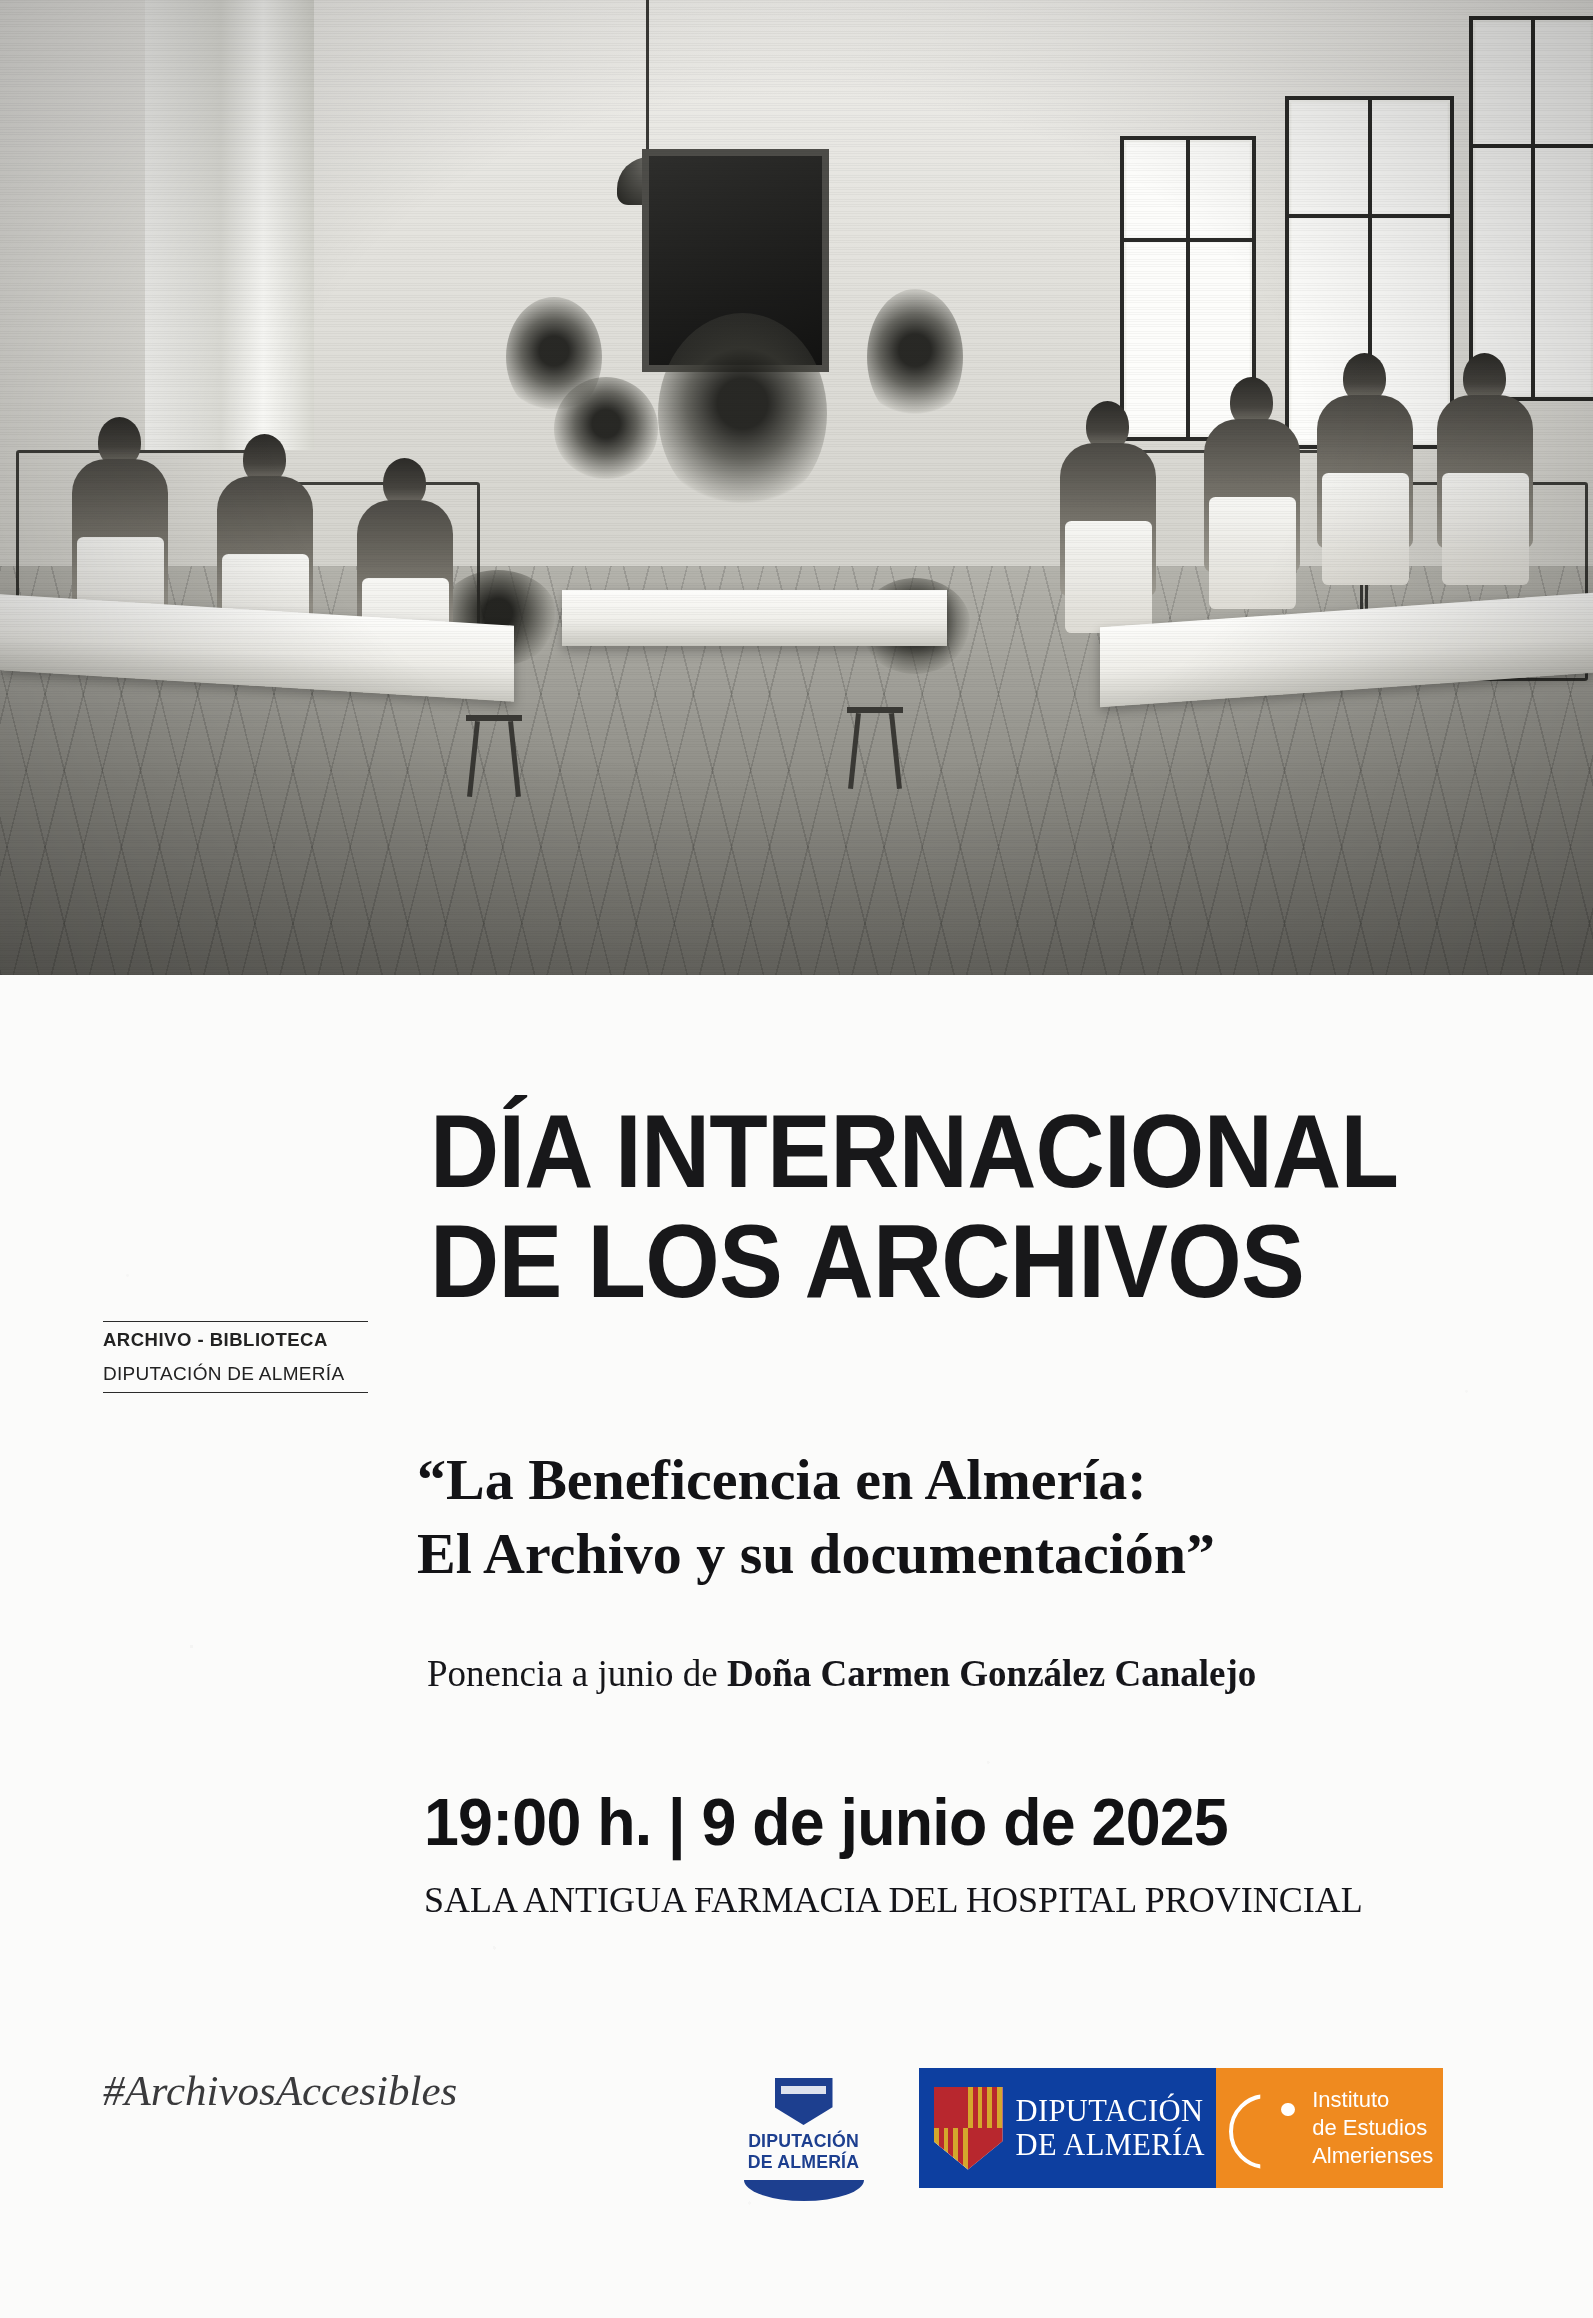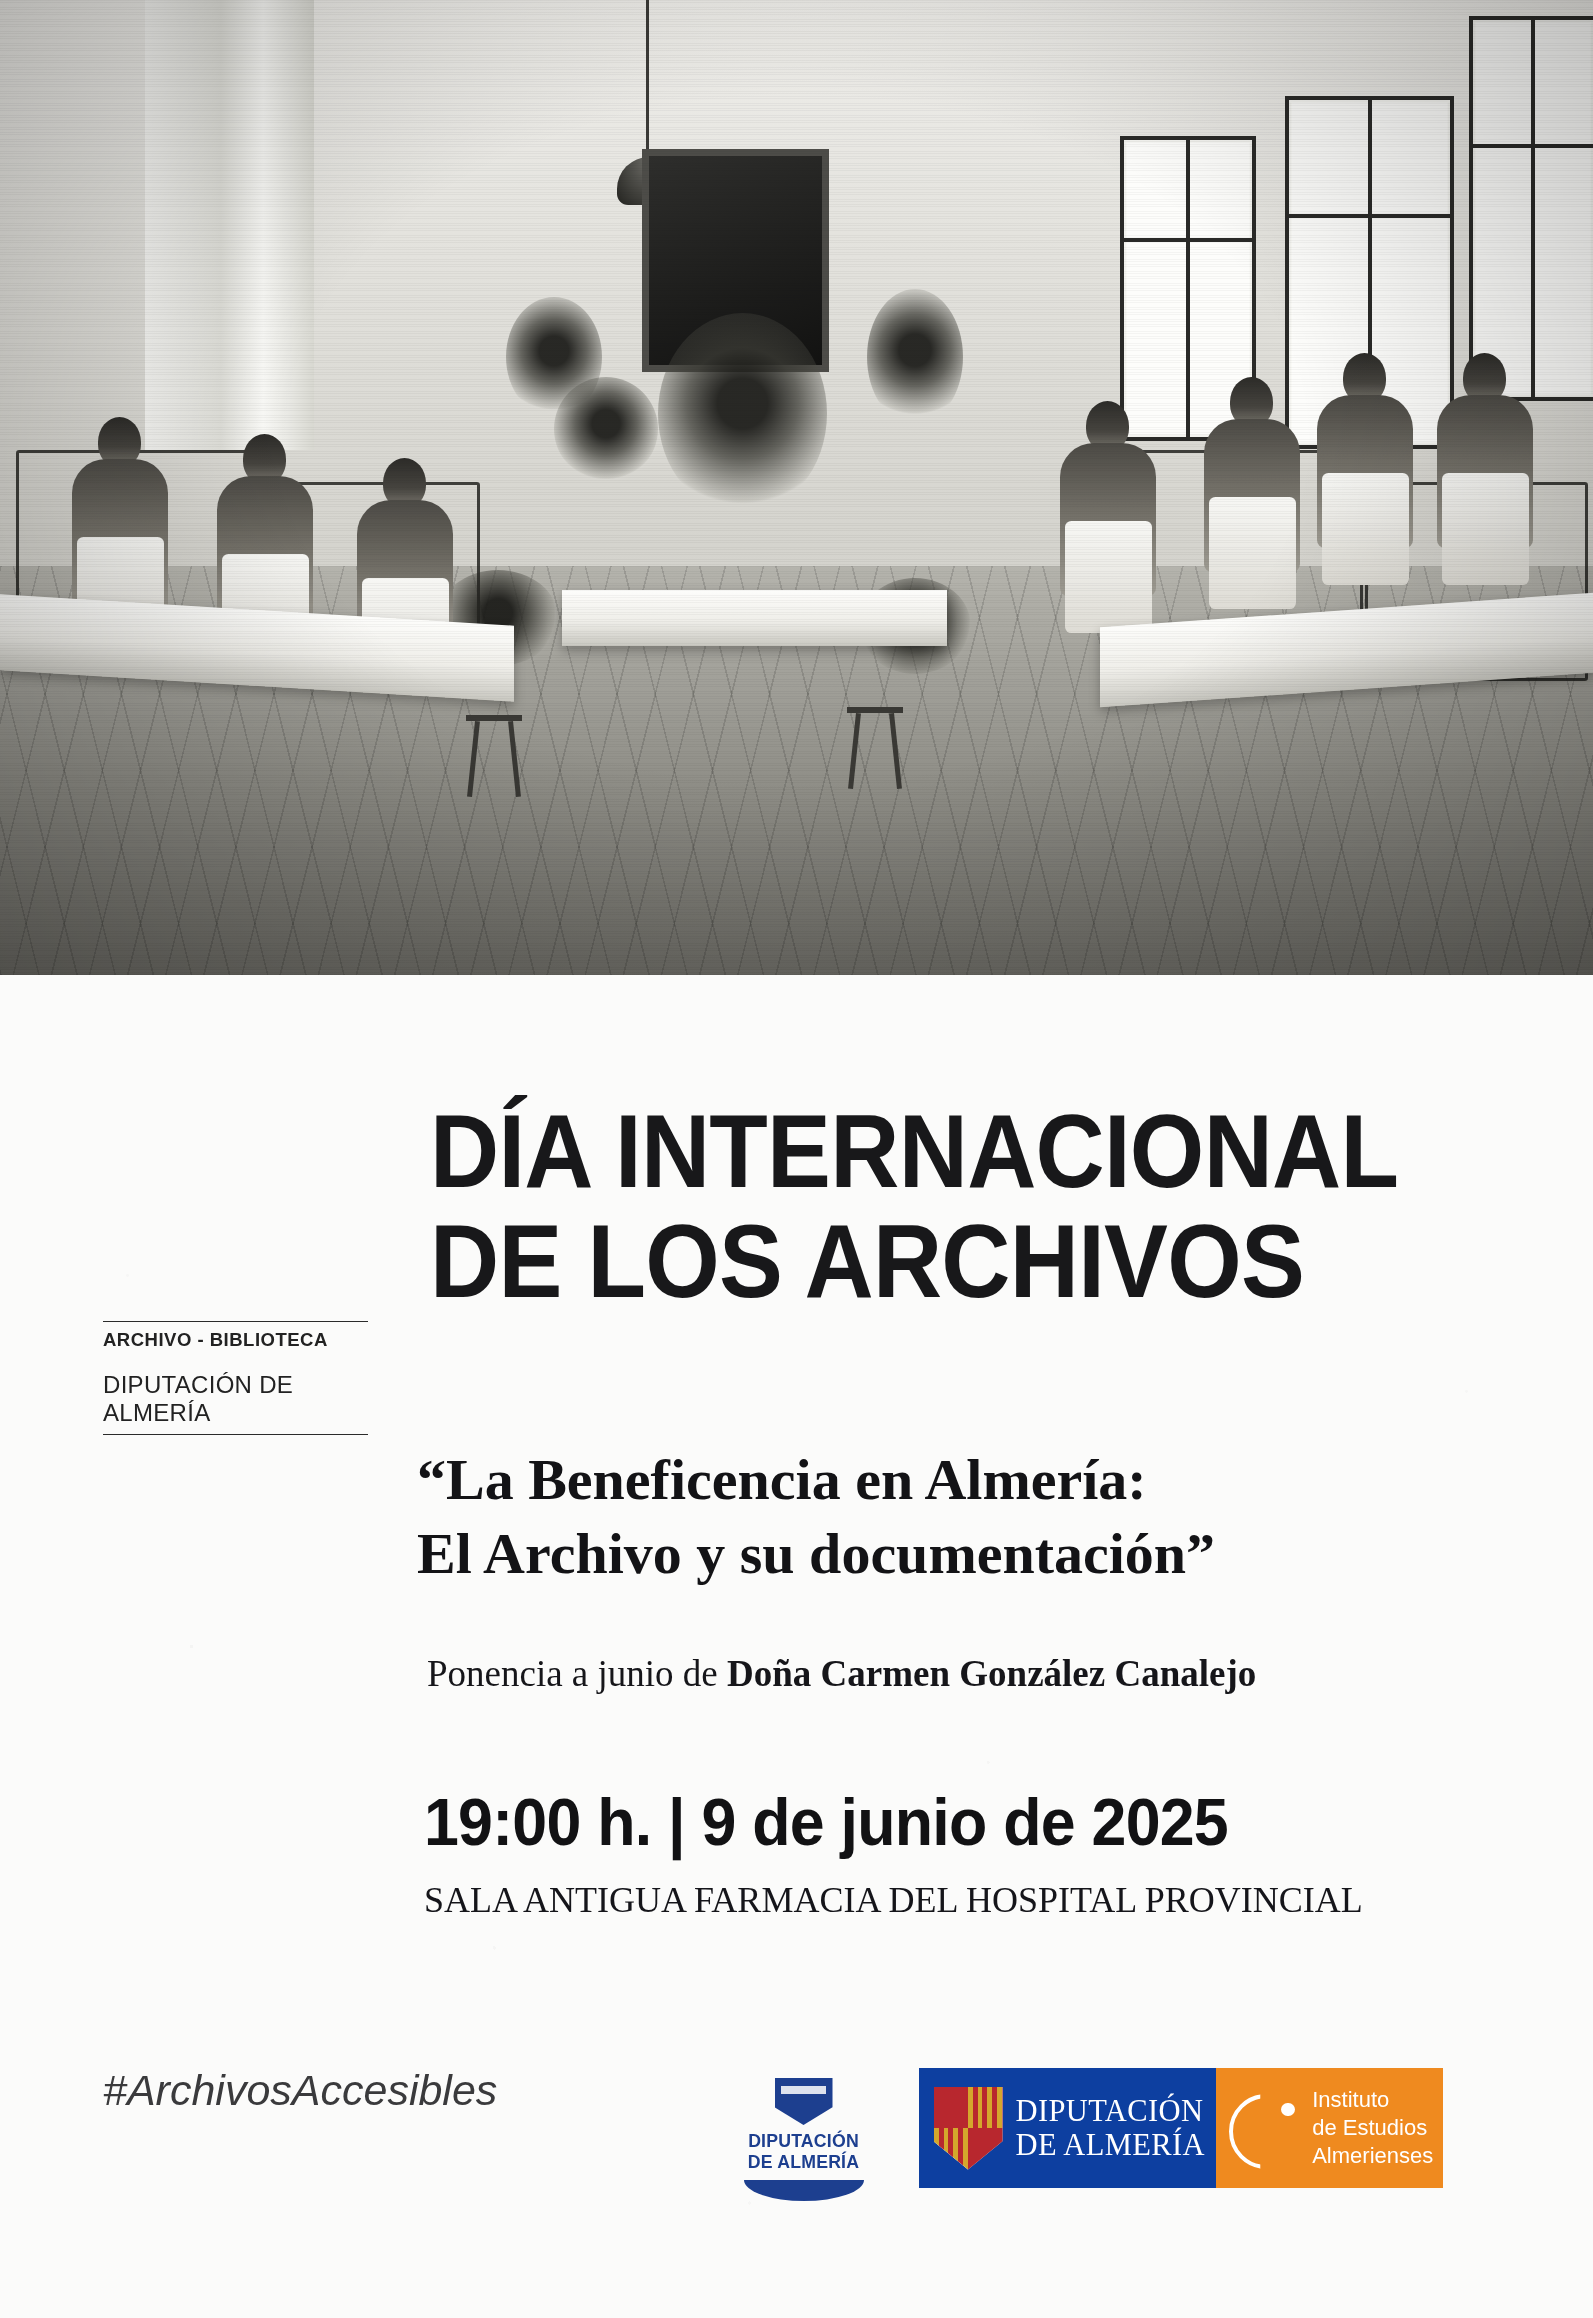--- a/index.html
+++ b/index.html
@@ -217,25 +217,25 @@
     padding: 7.2px 0 7.2px 0;
     color: #222;
   }
   .archive-mark .line1 {
     font-size: 18.5px;
     font-weight: 700;
     letter-spacing: 0.5px;
     display: block;
   }
   .archive-mark .line2 {
-    font-size: 24px;
+    font-size: 19px;
     font-weight: 400;
     letter-spacing: 0.3px;
     display: block;
-    margin-top: 20px;
+    margin-top: 12px;
   }
 
   .talk-title {
     position: absolute;
     left: 417px;
     top: 1395px;
     width: 1108px;
     font-family: "Liberation Serif", serif;
     font-weight: 700;
     font-size: 58px;
@@ -278,21 +278,21 @@
     font-size: 36px;
     line-height: 1.42;
     color: #15151a;
   }
   .venue .l2 { display: block; }
 
   .hashtags {
     position: absolute;
     left: 103px;
     top: 2063px;
-    font-family: Liberation Sans, sans-serif;
+    font-family: Liberation Serif, serif;
     font-size: 43px;
     font-style: italic;
     line-height: 1.28;
     color: #3a3a3c;
   }
   .hashtags span { display: block; }
 
   
   .logo-dip-mono {
     position: absolute;

